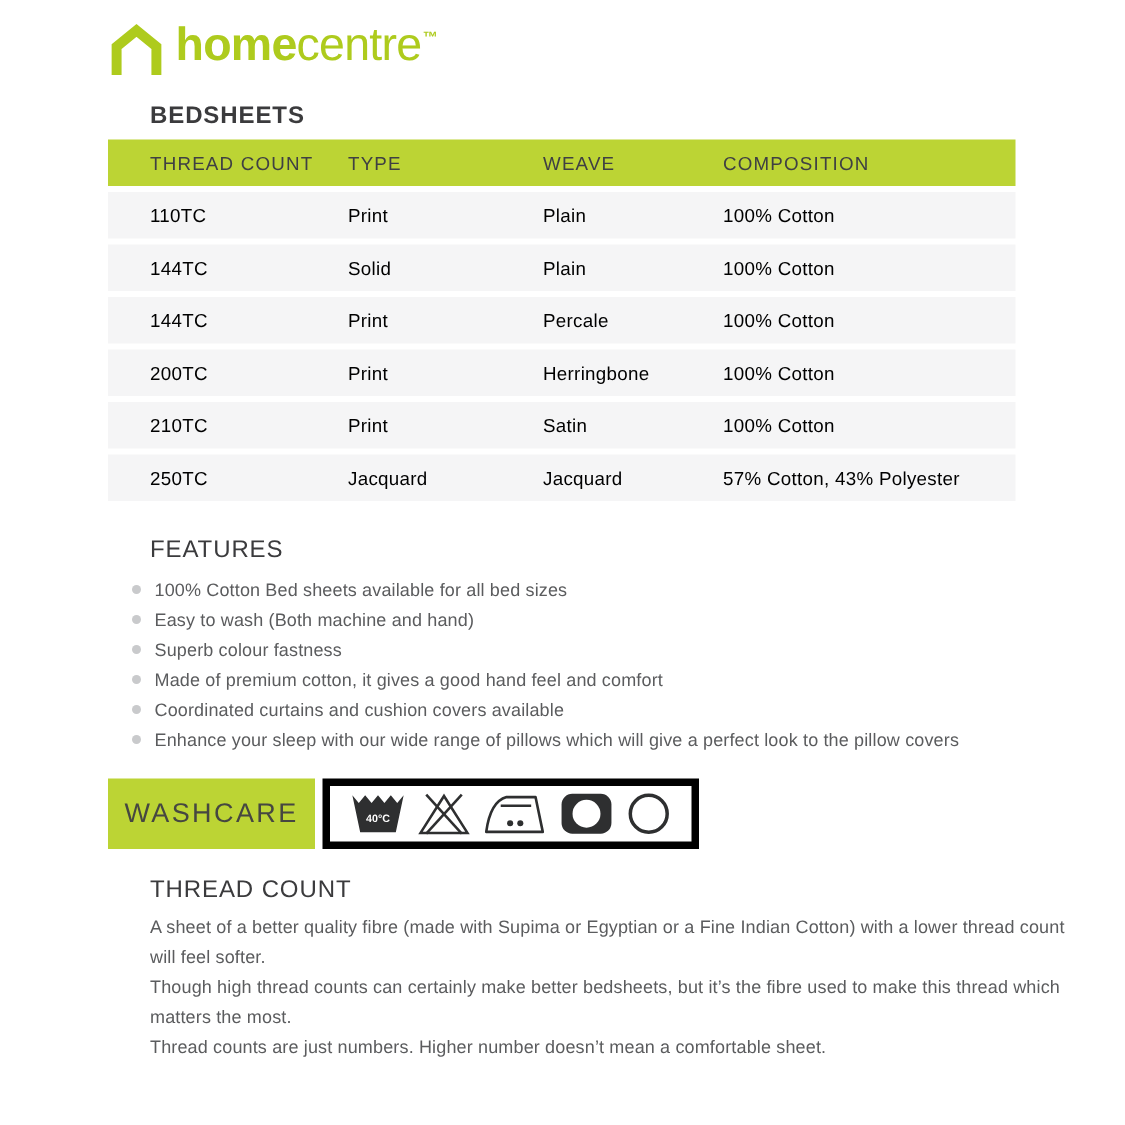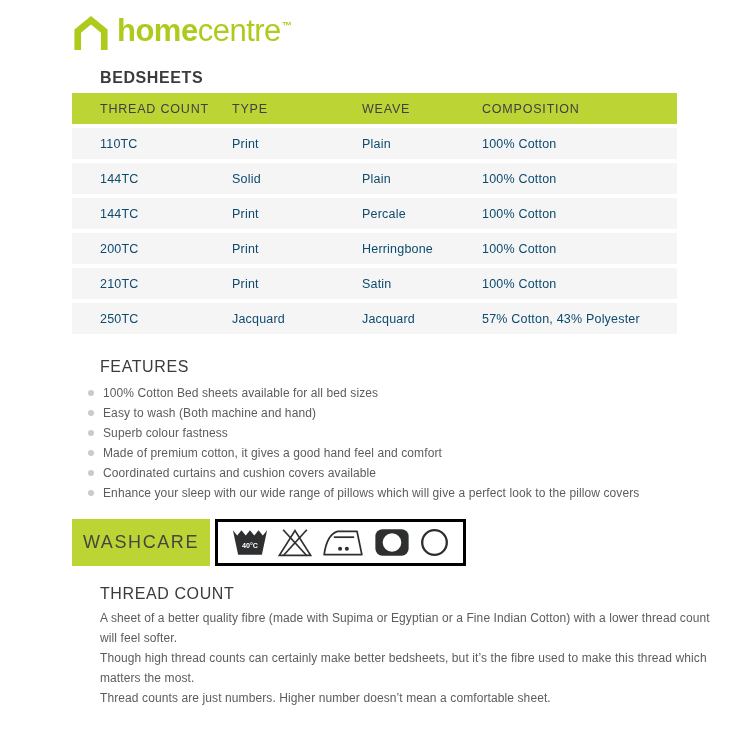--- a/index.html
+++ b/index.html
@@ -15,34 +15,34 @@
   .logo-tm{font-size:10px;font-weight:bold;position:relative;top:-12px;left:1px;letter-spacing:0;}
 
   
   .page-title{margin:16px 0 0 28px;font-size:16px;font-weight:bold;letter-spacing:0.6px;color:#3B3B3D;}
 
   
   table.spec{border-collapse:separate;border-spacing:0 4px;margin-top:2px;width:605px;table-layout:fixed;}
   table.spec thead tr{background:#BCD434;}
   table.spec th{font-weight:normal;text-align:left;font-size:12.5px;color:#3F4043;letter-spacing:0.8px;height:31px;padding:0;}
   table.spec tbody tr{background:#F5F5F6;}
-  table.spec td{font-size:12.5px;color:#0c4a6e;height:31px;padding:0;letter-spacing:0.2px;}
+  table.spec td{font-size:12.5px;color:#000000;height:31px;padding:0;letter-spacing:0.2px;}
   table.spec th:first-child,table.spec td:first-child{padding-left:28px;}
 
   
   .section-title{margin:20px 0 0 28px;font-size:16px;font-weight:normal;letter-spacing:0.6px;color:#3B3B3D;}
   ul.features{list-style:none;margin:7px 0 16px 0;padding:0 0 0 16px;}
   ul.features li{line-height:20px;font-size:12px;color:#5B5C5E;letter-spacing:0.1px;}
   .bullet{display:inline-block;width:6px;height:6px;border-radius:3px;background:#C9CACC;margin-right:9px;vertical-align:middle;position:relative;top:-1px;}
 
   
   .washcare-row{display:flex;margin-top:15px;height:47px;}
   .washcare-label{width:138px;background:#BCD434;display:flex;align-items:center;justify-content:center;
     font-size:18px;letter-spacing:1.6px;color:#464741;}
-  .washcare-icons{box-sizing:border-box;margin-left:5px;width:251px;border:3px solid #000000;background:#fff;
+  .washcare-icons{box-sizing:border-box;margin-left:5px;width:251px;border:5px solid #000000;background:#fff;
     display:flex;align-items:center;justify-content:space-between;padding:0 13px;}
   .wc-icon{display:inline-flex;align-items:center;}
 
   
   .tc-text{margin:5px 0 0 28px;width:618px;font-size:12px;line-height:20px;color:#5B5C5E;letter-spacing:0.1px;}
   .tc-text p{margin:0;}
 </style>
 </head>
 <body>
 

